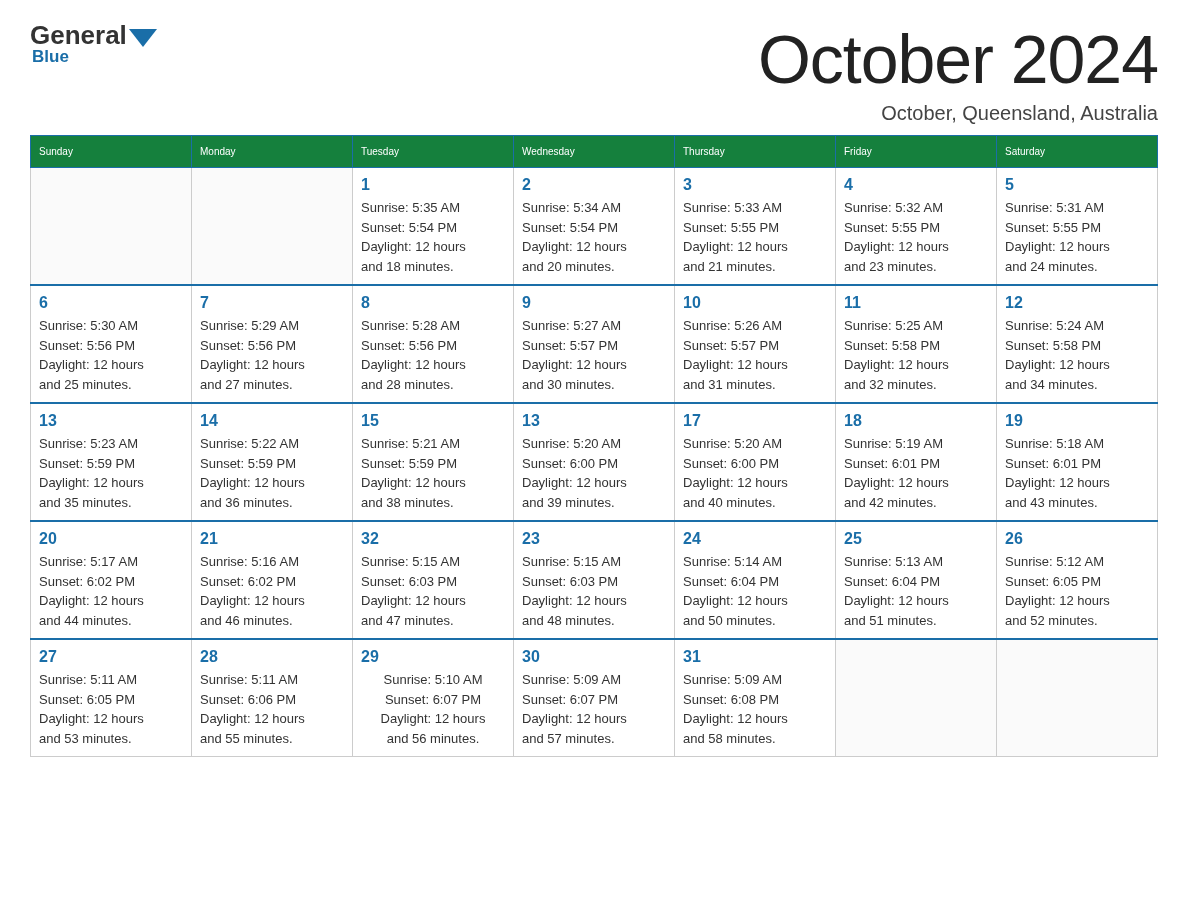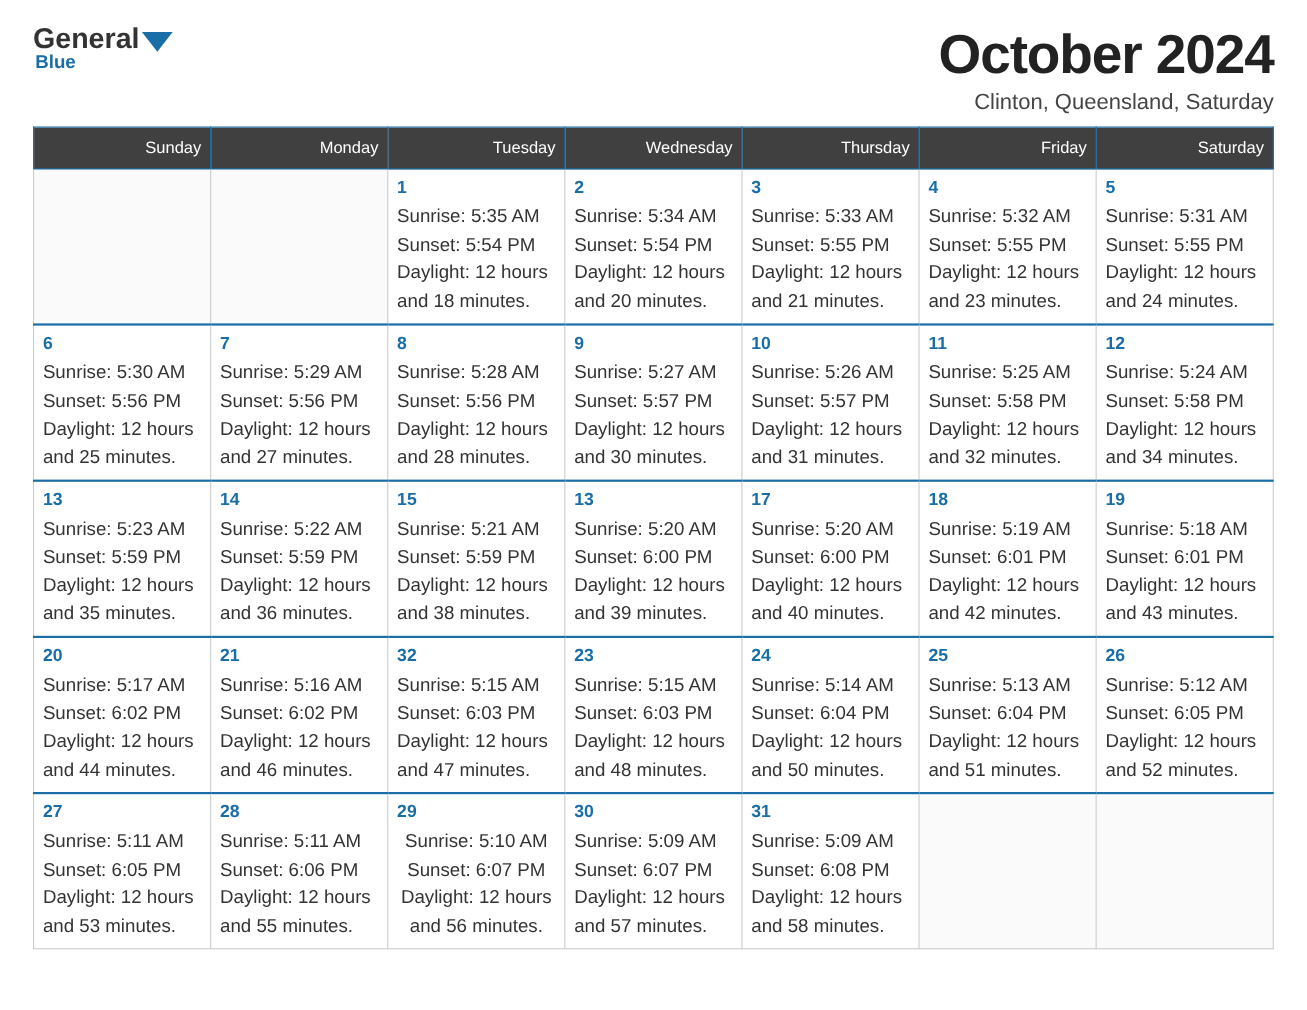--- a/index.html
+++ b/index.html
@@ -44,41 +44,41 @@
       font-size: 17px;
       font-weight: bold;
       color: #1a6ea8;
       margin-top: -4px;
       margin-left: 2px;
     }
     .title-section {
       text-align: right;
     }
     .calendar-title {
-      font-size: 50px;
-      font-weight: bold;
+      font-size: 68px;
+      font-weight: normal;
       color: #222;
       letter-spacing: -1px;
     }
     .calendar-subtitle {
       font-size: 20px;
       color: #444;
       margin-top: 4px;
     }
     .calendar-table {
       width: 100%;
       border-collapse: collapse;
       margin-top: 10px;
     }
     .calendar-table th {
-      background-color: #404040;
+      background-color: #15803d;
       color: #fff;
       padding: 10px 8px;
-      text-align: right;
-      font-size: 15px;
+      text-align: left;
+      font-size: 10px;
       font-weight: normal;
       border: 1px solid #1a6ea8;
     }
     .calendar-table td {
       vertical-align: top;
       padding: 8px 8px;
       border: 1px solid #ccc;
       width: calc(100% / 7);
       min-height: 100px;
       font-size: 13px;
@@ -86,21 +86,21 @@
     }
     .day-number {
       font-size: 16px;
       font-weight: bold;
       color: #1a6ea8;
       display: block;
       margin-bottom: 4px;
     }
     .day-info {
       color: #333;
-      font-size: 17px;
+      font-size: 13px;
       line-height: 1.5;
     }
     .empty-cell {
       background: #fafafa;
     }
     .row-separator td {
       border-top: 2px solid #1a6ea8;
     }
   </style>
 </head>
@@ -109,21 +109,21 @@
 <div class="header">
   <div class="logo">
     <div class="logo-text">
       <span class="logo-general">General</span>
       <span class="logo-blue-arrow"></span>
     </div>
     <span class="logo-blue-text">Blue</span>
   </div>
   <div class="title-section">
     <div class="calendar-title">October 2024</div>
-    <div class="calendar-subtitle">Clinton, Queensland, Saturday</div>
+    <div class="calendar-subtitle">October, Queensland, Australia</div>
   </div>
 </div>
 
 <table class="calendar-table">
   <thead>
     <tr>
     <th>Sunday</th>
         <th>Monday</th>
         <th>Tuesday</th>
         <th>Wednesday</th>

